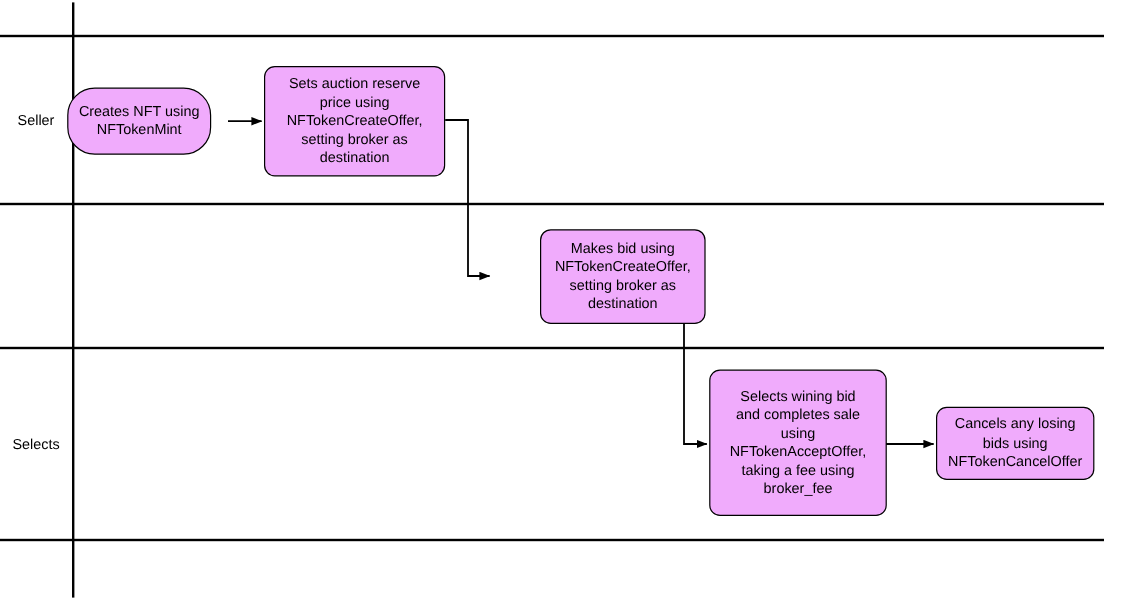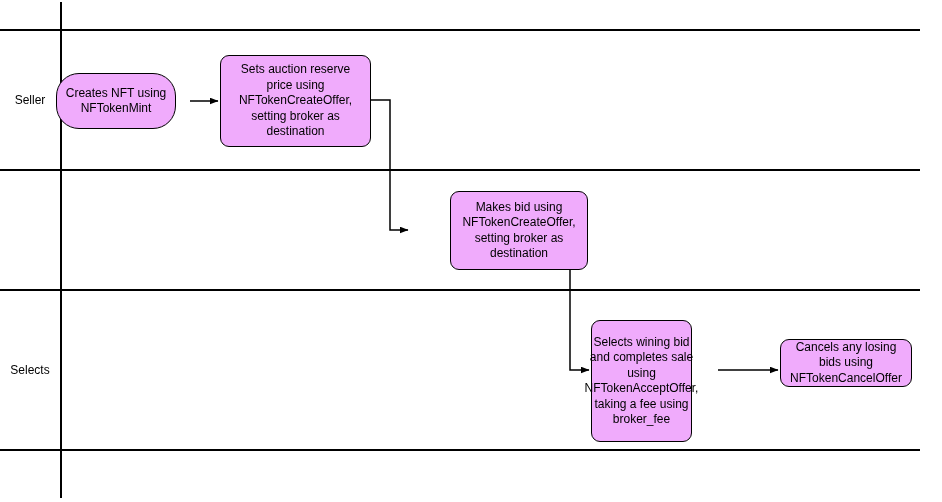--- a/index.html
+++ b/index.html
@@ -64,22 +64,22 @@
     justify-content: center;
     text-align: center;
     font-size: 12px;
     line-height: 15.5px;
     white-space: pre-line;
     padding: 2px;
   }
   .node-create-nft   { left: 56px;  top: 73px;  width: 120px; height: 56px; border-radius: 23px; }
   .node-set-reserve  { left: 220px; top: 55px;  width: 151px; height: 92px; }
   .node-make-bid     { left: 410px; top: 191px; width: 138px; height: 79px; margin-left: 40px; }
-  .node-accept-offer { left: 591px; top: 320px; width: 101px; height: 122px; }
-  .node-cancel-offer { left: 780px; top: 339px; width: 132px; height: 48px; }
+  .node-accept-offer { left: 591px; top: 308px; width: 148px; height: 122px; }
+  .node-cancel-offer { left: 780px; top: 339px; width: 132px; height: 61px; }
   
   .connector-layer {
     position: absolute;
     left: 0;
     top: 0;
     width: 942px;
     height: 502px;
     pointer-events: none;
   }
 </style>

